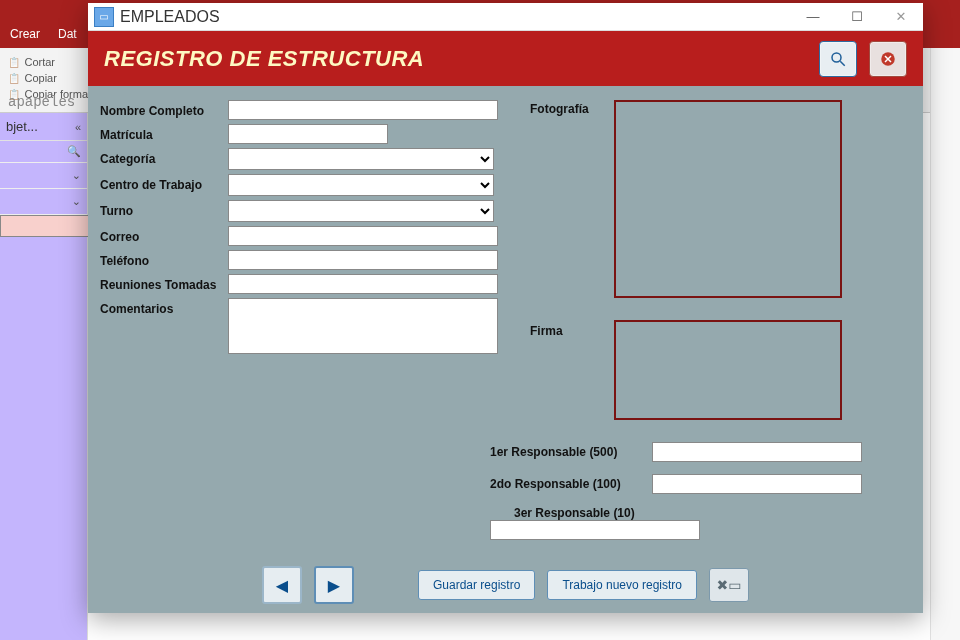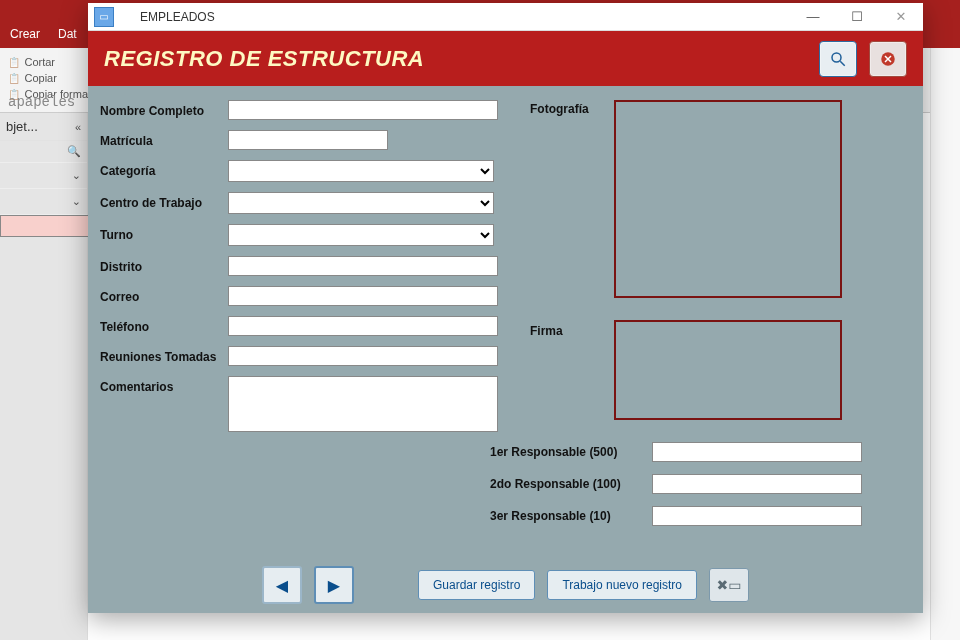--- a/index.html
+++ b/index.html
@@ -6,68 +6,68 @@
   body { width: 960px; height: 640px; overflow: hidden; background: #f0f0f0; position: relative; }
 
   
   .bg-app { position: absolute; inset: 0; background: #fff; }
   .bg-ribbon-top { position: absolute; top:0; left:0; right:0; height:20px; background:#a6201e; }
   .bg-ribbon-tabs { position: absolute; top:20px; left:0; right:0; height:28px; background:#a6201e; display:flex; align-items:center; padding-left:10px; gap:18px; color:#fff; font-size:12px; }
   .bg-ribbon-body { position: absolute; top:48px; left:0; right:0; height:65px; background:#f3f3f3; border-bottom:1px solid #ccc; font-size:11px; color:#555; padding:6px 8px; }
   .bg-ribbon-body .clip-item { display:block; padding:2px 0; }
   .bg-ribbon-body .clip-item::before { content:"📋"; font-size:10px; margin-right:4px; opacity:.5; }
   .bg-group-label { position:absolute; bottom:2px; left:8px; font-size:14px; color:#888;font-family:Liberation Mono, monospace; }
-  .bg-side { position:absolute; top:113px; left:0; width:88px; bottom:0; background:#e5e5e5; border-right:1px solid #ddd; }
+  .bg-side { position:absolute; top:113px; left:0; width:88px; bottom:0; background:#c4b5fd; border-right:1px solid #ddd; }
   .bg-side-head { display:flex; align-items:center; justify-content:space-between; padding:6px 6px; font-size:13px; color:#333; border-bottom:1px solid #e2e2e2; }
   .bg-side-chev { font-size:11px; color:#555; }
   .bg-side-search { text-align:right; padding:4px 6px; font-size:11px; color:#666; border-bottom:1px solid #eee; }
   .bg-side-row { padding:6px 6px; font-size:11px; color:#555; border-bottom:1px solid #eee; text-align:right; }
   .bg-side-row.sel { background:#f8d0cc; }
   .bg-right-strip { position:absolute; top:48px; right:0; width:30px; bottom:0; background:#f7f7f7; border-left:1px solid #e0e0e0; }
 
   
   .win { position:absolute; left:88px; top:3px; width:835px; height:610px; background:#fff; box-shadow:0 6px 25px rgba(0,0,0,.35); display:flex; flex-direction:column; }
   .titlebar { height:28px; background:#fff; display:flex; align-items:center; border-bottom:1px solid #dcdcdc; }
   .titlebar-icon { width:20px; height:20px; margin:0 6px; background:#6aa8e8; border:1px solid #3b7fc4; display:flex; align-items:center; justify-content:center; font-size:10px; color:#fff; }
-  .titlebar-text { font-size:12px; color:#333; flex:1;margin-left:20px; }
+  .titlebar-text { font-size:16px; color:#333; flex:1; }
   .titlebar-btns { display:flex; }
   .titlebar-btn { width:44px; height:26px; display:flex; align-items:center; justify-content:center; color:#555; font-size:13px; }
   .titlebar-btn.close { color:#999; }
 
   .banner { height:55px; background:#b81e1d; display:flex; align-items:center; padding:0 16px; }
   .banner-title { flex:1; color:#fef9c3; font-weight:bold; font-style:italic; font-size:22px; letter-spacing:.5px; }
   .banner-btn { width:38px; height:36px; background:#e8eef2; border:1px solid #2e6aa0; border-radius:4px; margin-left:12px; display:flex; align-items:center; justify-content:center; box-shadow:inset 0 0 0 1px rgba(255,255,255,.4); }
   .banner-btn.close { background:#e8e0df; border-color:#a14a3e; }
   .banner-btn svg { width:18px; height:18px; }
 
   .form-area { flex:1; background:#95a9ae; position:relative; padding:14px 12px 0 12px; }
   .cols { display:flex; gap:30px; height:440px; }
   .col-left { flex:0 0 400px; }
   .col-right { flex:1; position:relative; }
 
-  .field-row { display:flex; align-items:flex-start; margin-bottom:10px; }
+  .field-row { display:flex; align-items:flex-start; margin-bottom:4px; }
   .field-row label { width:128px; font-size:12px; font-weight:bold; color:#111; padding-top:4px; }
   .field-row .ctl { flex:1; }
   .txt { width:270px; height:20px; background:#fff; border:1px solid #888; font-size:12px; padding:2px 4px; }
   .txt.sm { width:160px; }
   .sel { width:266px; height:22px; background:#fff; border:1px solid #888; font-size:12px; }
   .ta { width:270px; height:56px; background:#fff; border:1px solid #888; resize:none; font-size:12px; padding:2px 4px; }
 
   .photo-label, .firma-label { font-size:12px; font-weight:bold; color:#111; position:absolute; }
   .photo-label { top:2px; left:0; }
   .firma-label { top:224px; left:0; }
   .photo-box { position:absolute; top:0; left:84px; width:228px; height:198px; border:2px solid #7a1312; background:#95a9ae; }
   .firma-box { position:absolute; top:220px; left:84px; width:228px; height:100px; border:2px solid #7a1312; background:#95a9ae; }
 
   .resp-row { position:absolute; display:flex; align-items:center; }
   .resp-row label { font-size:12px; font-weight:bold; color:#111; margin-right:6px; white-space:nowrap; }
   .resp-row input { width:210px; height:20px; background:#fff; border:1px solid #888; font-size:12px; padding:2px 4px; }
   .resp1 { top:342px; left:-40px; }
   .resp2 { top:374px; left:-40px; }
-  .resp3 { top:406px; left:-40px; }
+  .resp3 { top:406px; left:-40px;flex-direction:column; }
   .resp1 label, .resp2 label, .resp3 label { width:156px; }
 
   .footer { position:absolute; left:0; right:0; bottom:0; height:56px; display:flex; align-items:center; justify-content:center; gap:12px; }
   .nav-btn { width:40px; height:38px; background:#e6edf1; border:2px solid #5e8eb6; border-radius:3px; display:flex; align-items:center; justify-content:center; color:#0a4e8c; font-size:16px; cursor:pointer; }
   .nav-btn.prev { border-color:#9bb6c9; }
   .act-btn { height:30px; padding:0 14px; background:#e6edf1; border:1px solid #5e8eb6; border-radius:3px; font-size:12px; color:#0a4e8c; cursor:pointer; }
   .icon-btn-sm { width:40px; height:34px; background:#dfe6ea; border:1px solid #7c99ac; border-radius:3px; display:flex; align-items:center; justify-content:center; color:#5a6b74; font-size:14px; cursor:pointer; }
   .footer-gap { width:40px; }
 </style>
 </head>
@@ -145,24 +145,20 @@
         </div>
         <div class="field-row">
           <label>Centro de Trabajo</label>
           <div class="ctl"><select class="sel"><option></option></select></div>
         </div>
         <div class="field-row">
           <label>Turno</label>
           <div class="ctl"><select class="sel"><option></option></select></div>
         </div>
         <div class="field-row">
-          <label>Distrito</label>
-          <div class="ctl"><input class="txt" value="" style=""></div>
-        </div>
-        <div class="field-row">
           <label>Correo</label>
           <div class="ctl"><input class="txt" value="" style=""></div>
         </div>
         <div class="field-row">
           <label>Teléfono</label>
           <div class="ctl"><input class="txt" value="" style=""></div>
         </div>
         <div class="field-row">
           <label>Reuniones Tomadas</label>
           <div class="ctl"><input class="txt" value="" style=""></div>

